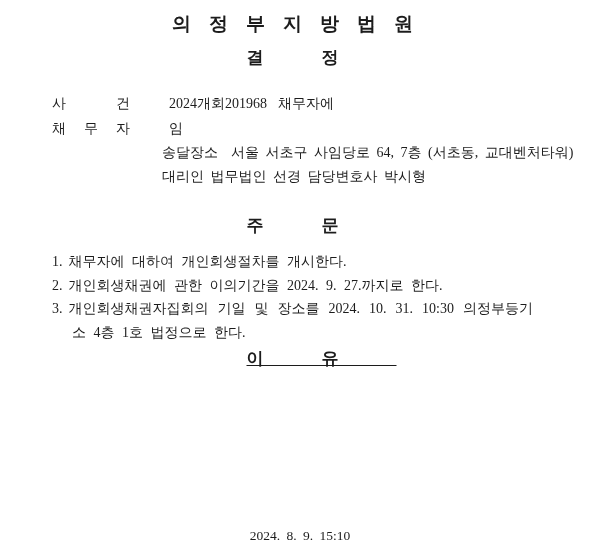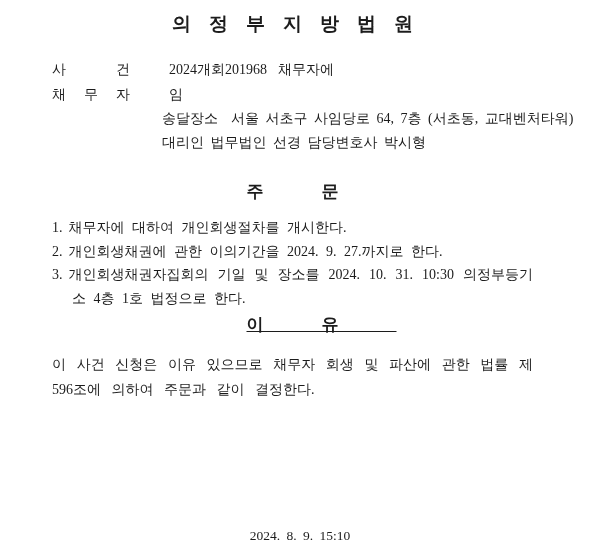--- a/index.html
+++ b/index.html
@@ -104,20 +104,21 @@
     white-space: pre;
   }
 </style>
 </head>
 <body>
 
 <div class="page">
 
   <div class="court-title">의정부지방법원</div>
 
+  <div class="big-heading doc-type">결정</div>
 
   <div class="meta">
     <div class="meta-row">
       <span class="meta-label label-2char">사건</span><span class="meta-value">2024개회201968  채무자에</span>
     </div>
     <div class="meta-row">
       <span class="meta-label label-3char">채무자</span><span class="meta-value">임</span>
     </div>
   </div>
 
@@ -135,17 +136,16 @@
     <div class="order-item">
       <span class="order-num">2.</span><span>개인회생채권에 관한 이의기간을 2024. 9. 27.까지로 한다.</span>
     </div>
     <div class="order-item">
       <span class="order-num">3.</span><span>개인회생채권자집회의 기일 및 장소를 2024. 10. 31. 10:30 의정부등기소 4층 1호 법정으로 한다.</span>
     </div>
   </div>
 
   <div class="big-heading heading-iyu">이유</div>
 
-  <div class="reason-text">이 사건 신청은 이유 있으므로 채무자 회생 및 파산에 관한 법률 제596조에 의하여 주문과 같이 결정한다.</div>
 
 </div>
 
 <div class="doc-datetime">2024. 8. 9. 15:10</div>
 
 </body></html>

